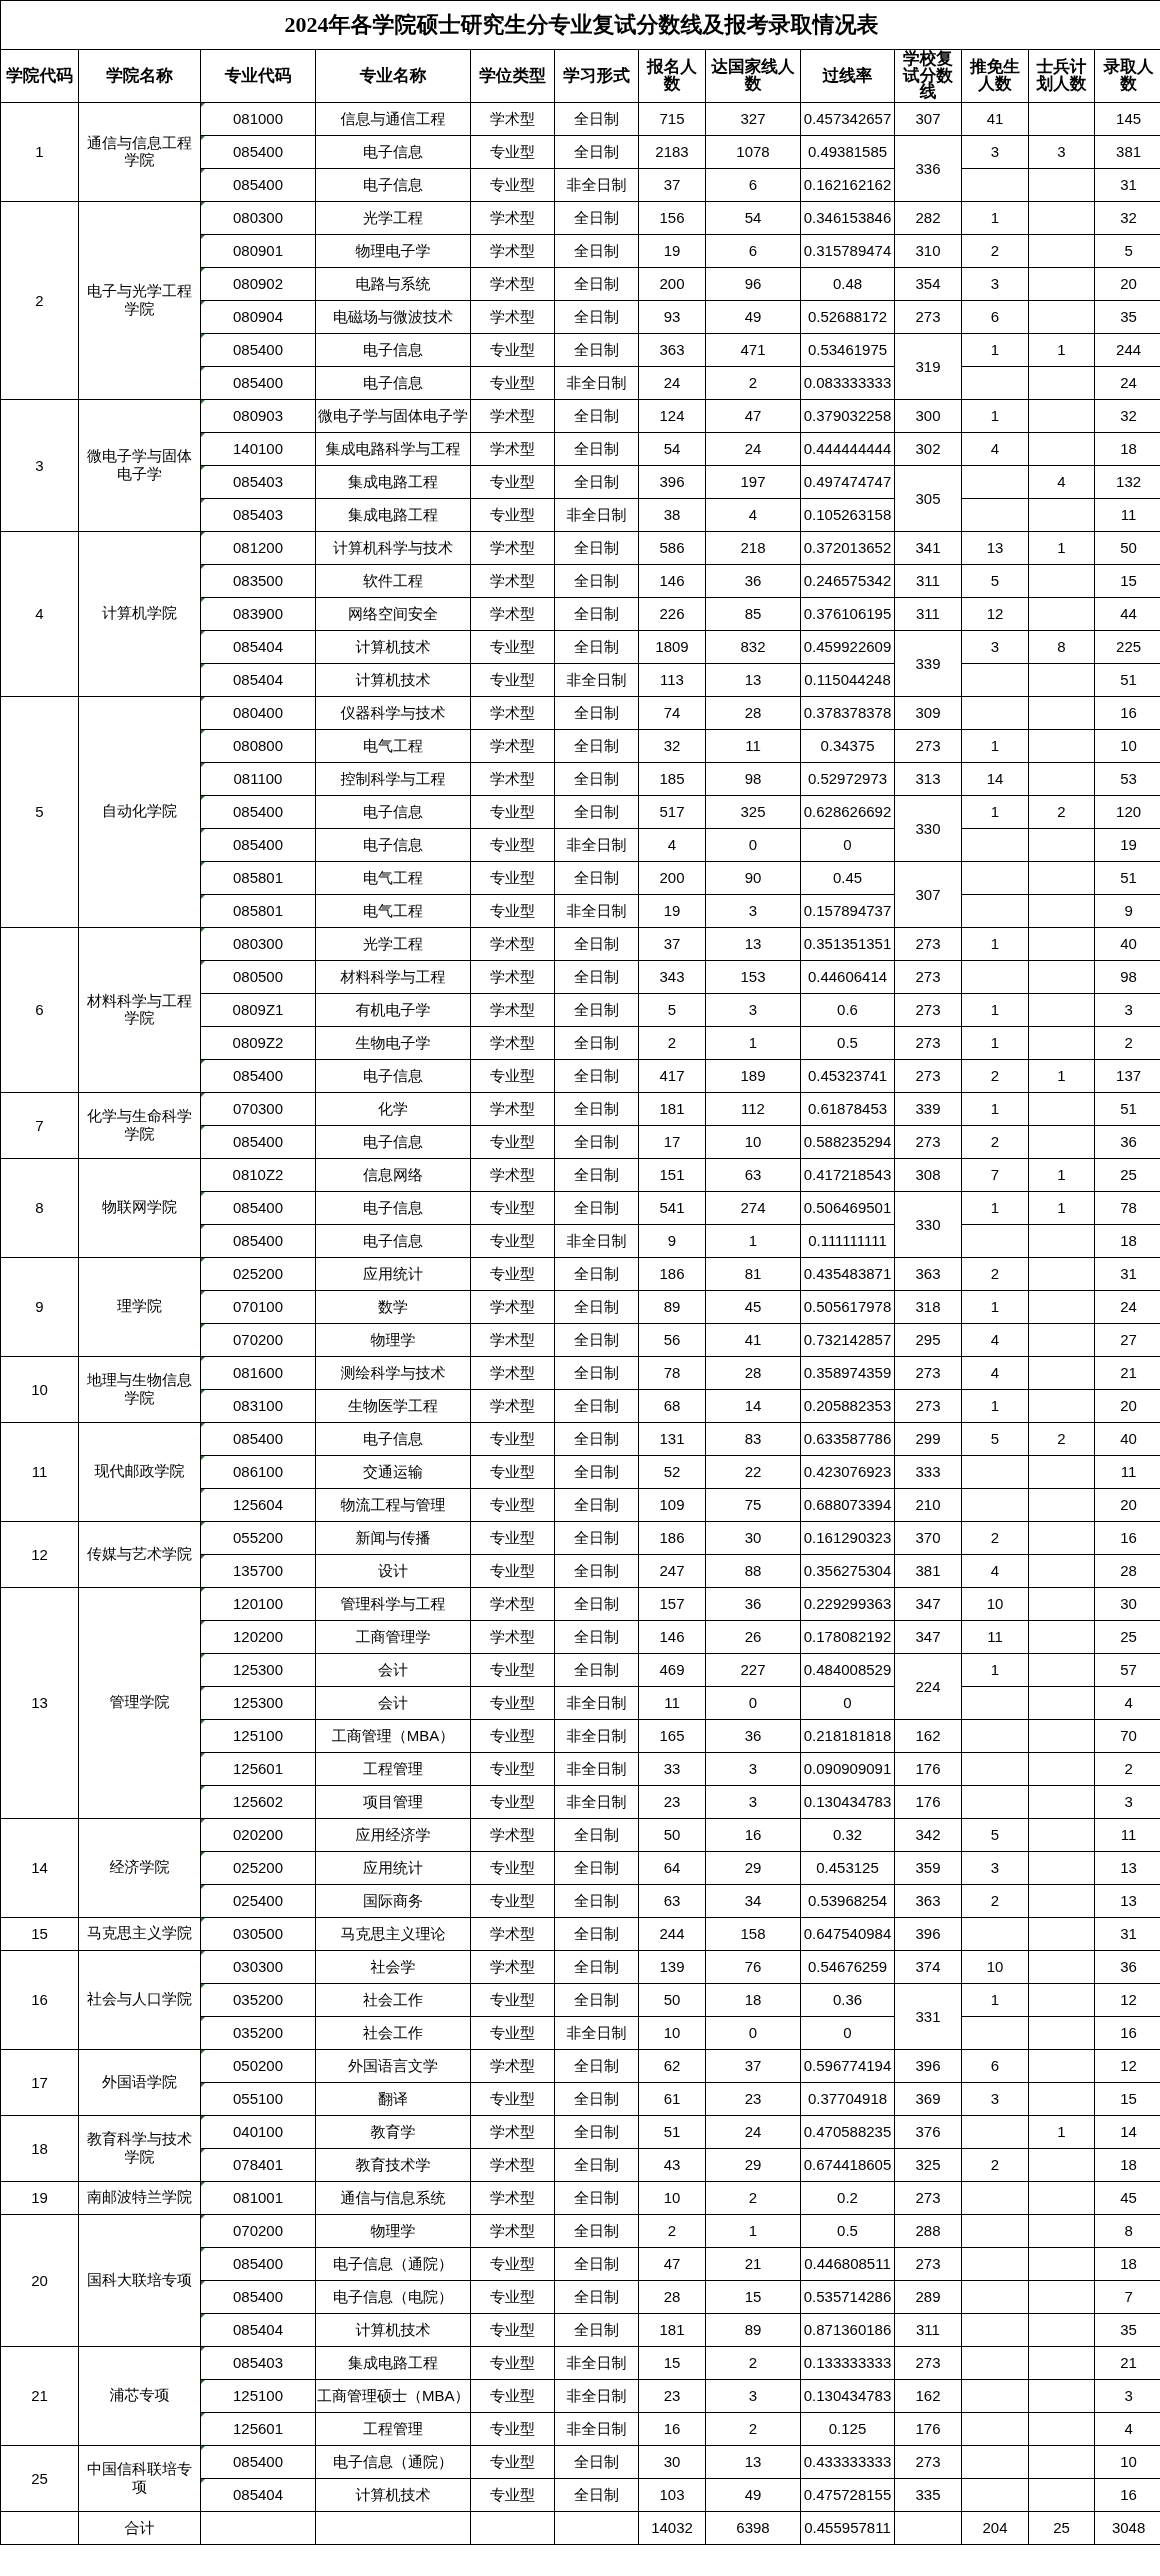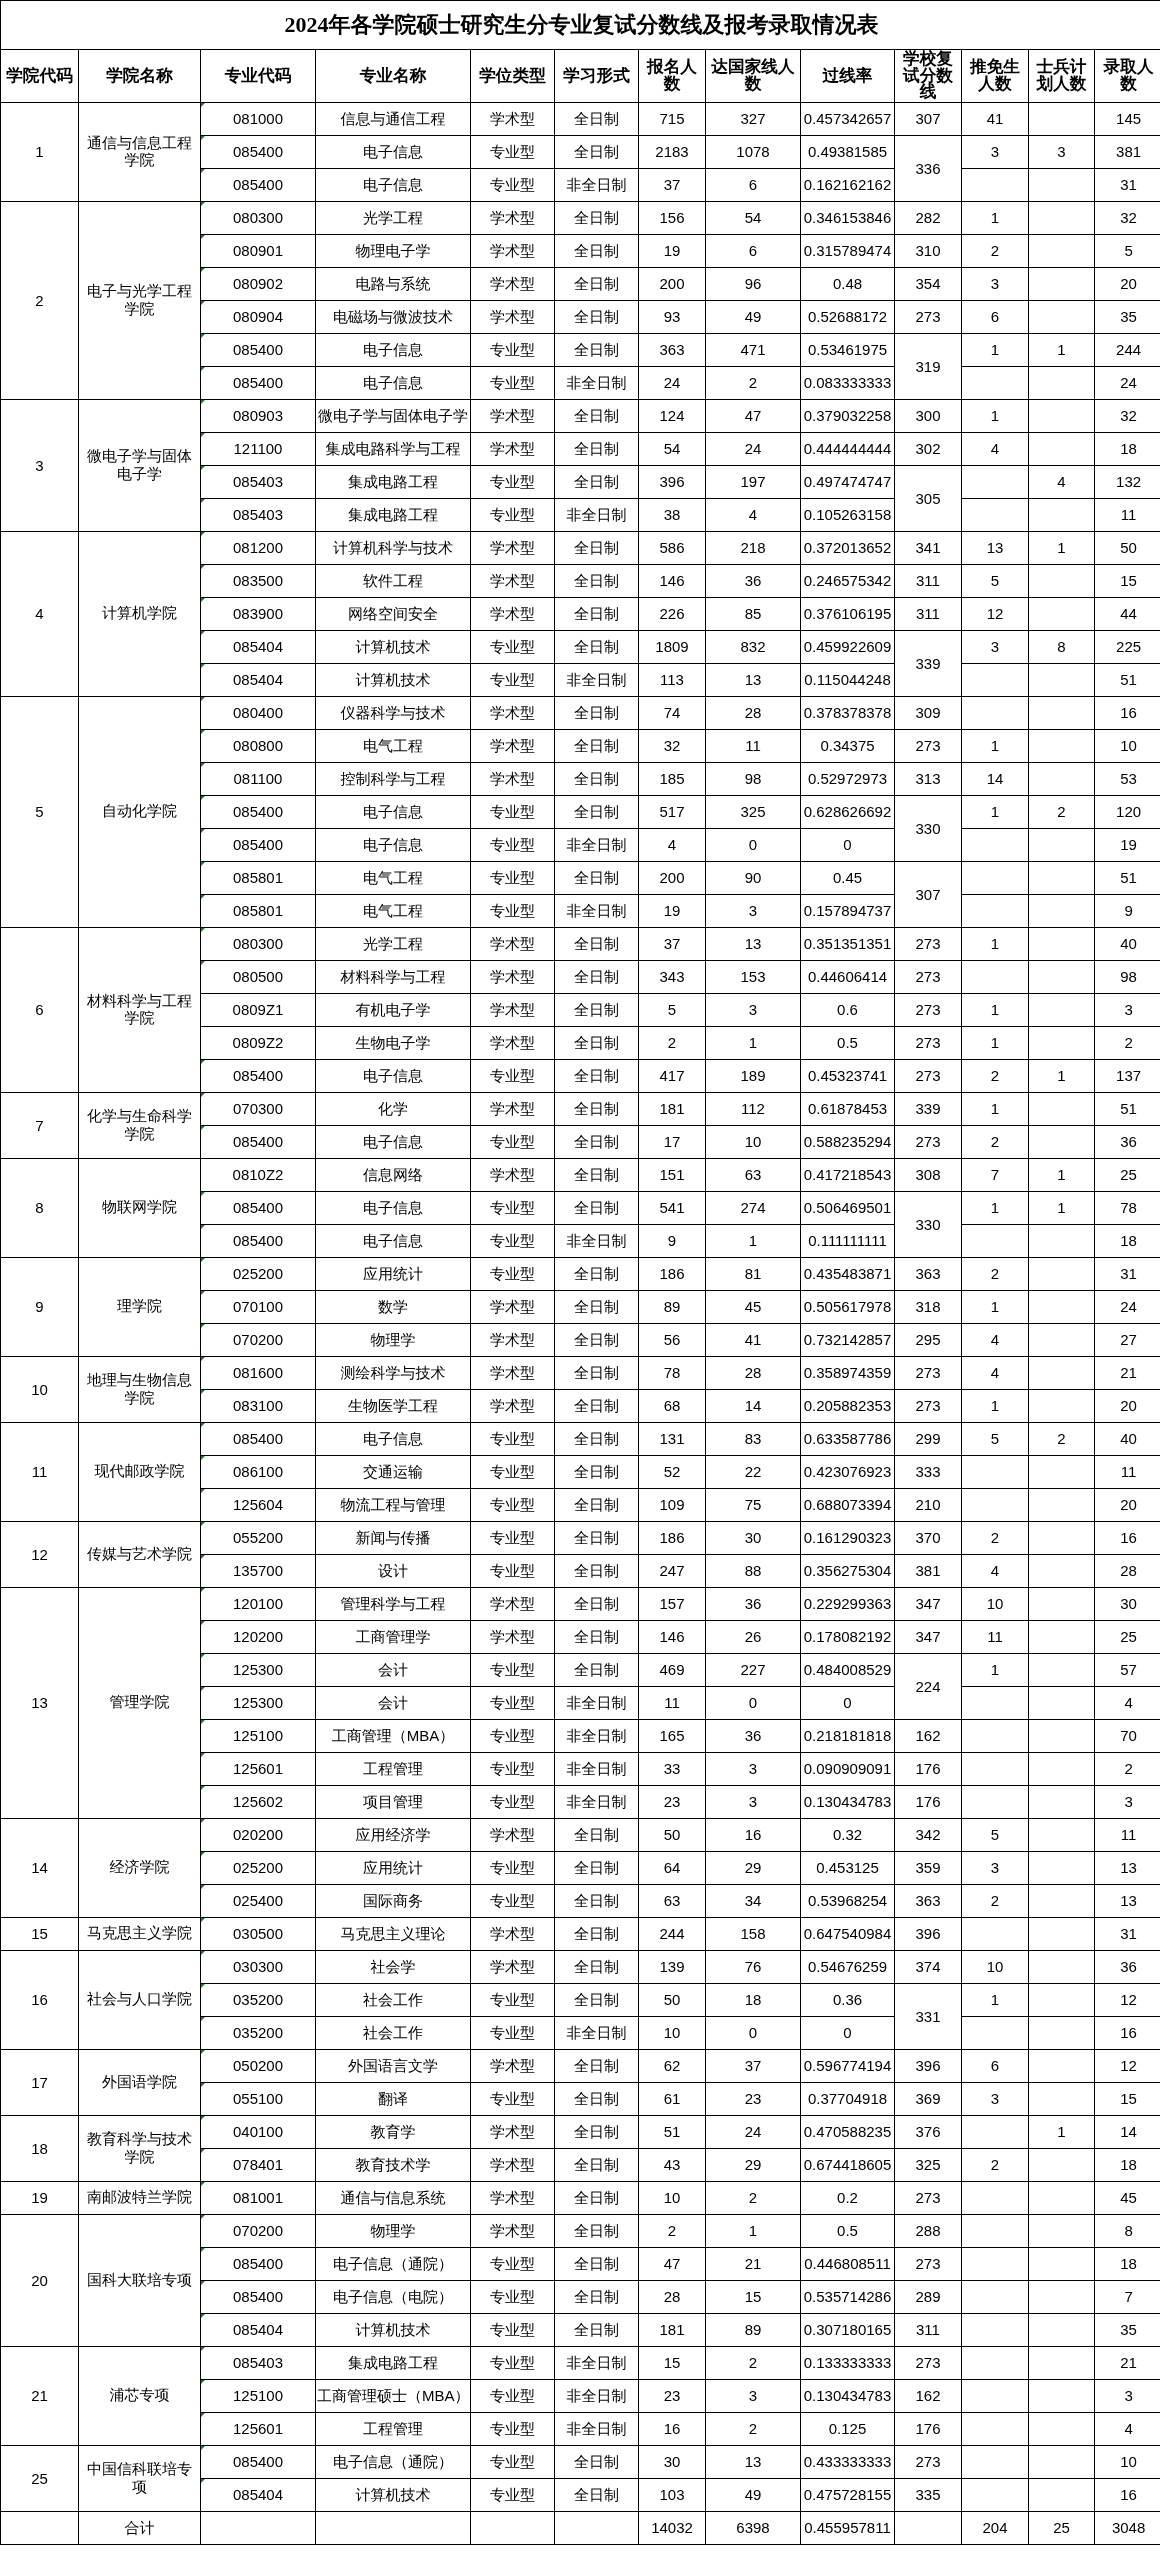--- a/index.html
+++ b/index.html
@@ -219,21 +219,21 @@
         <td>全日制</td>
         <td>124</td>
         <td>47</td>
         <td class="rate">0.379032258</td>
         <td class="cutoff">300</td>
         <td>1</td>
         <td></td>
         <td>32</td>
       </tr>
       <tr>
-        <td class="major-code flag">121100</td>
+        <td class="major-code flag">140100</td>
         <td class="major-name">集成电路科学与工程</td>
         <td>学术型</td>
         <td>全日制</td>
         <td>54</td>
         <td>24</td>
         <td class="rate">0.444444444</td>
         <td class="cutoff">302</td>
         <td>4</td>
         <td></td>
         <td>18</td>
@@ -993,21 +993,21 @@
         <td></td>
         <td>7</td>
       </tr>
       <tr>
         <td class="major-code flag">085404</td>
         <td class="major-name">计算机技术</td>
         <td>专业型</td>
         <td>全日制</td>
         <td>181</td>
         <td>89</td>
-        <td class="rate">0.307180165</td>
+        <td class="rate">0.871360186</td>
         <td class="cutoff">311</td>
         <td></td>
         <td></td>
         <td>35</td>
       </tr>
       <tr>
         <td class="college-code" rowspan="3">21</td>
         <td class="college-name" rowspan="3">浦芯专项</td>
         <td class="major-code flag">085403</td>
         <td class="major-name">集成电路工程</td>

